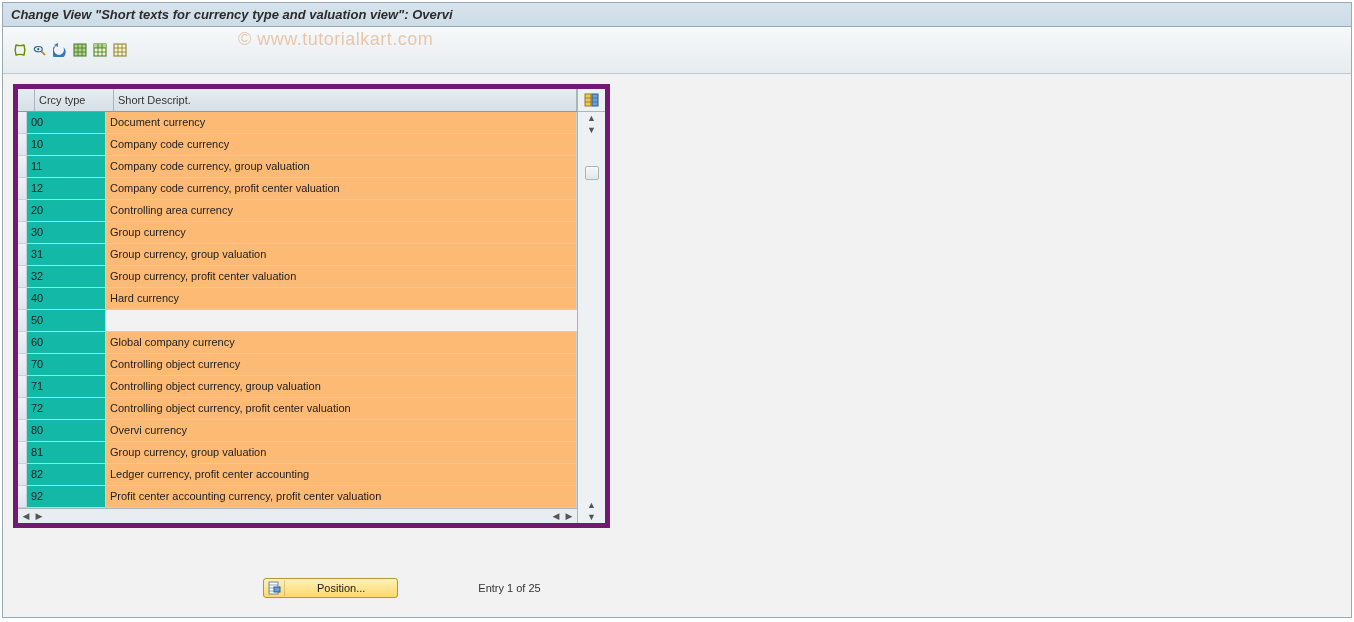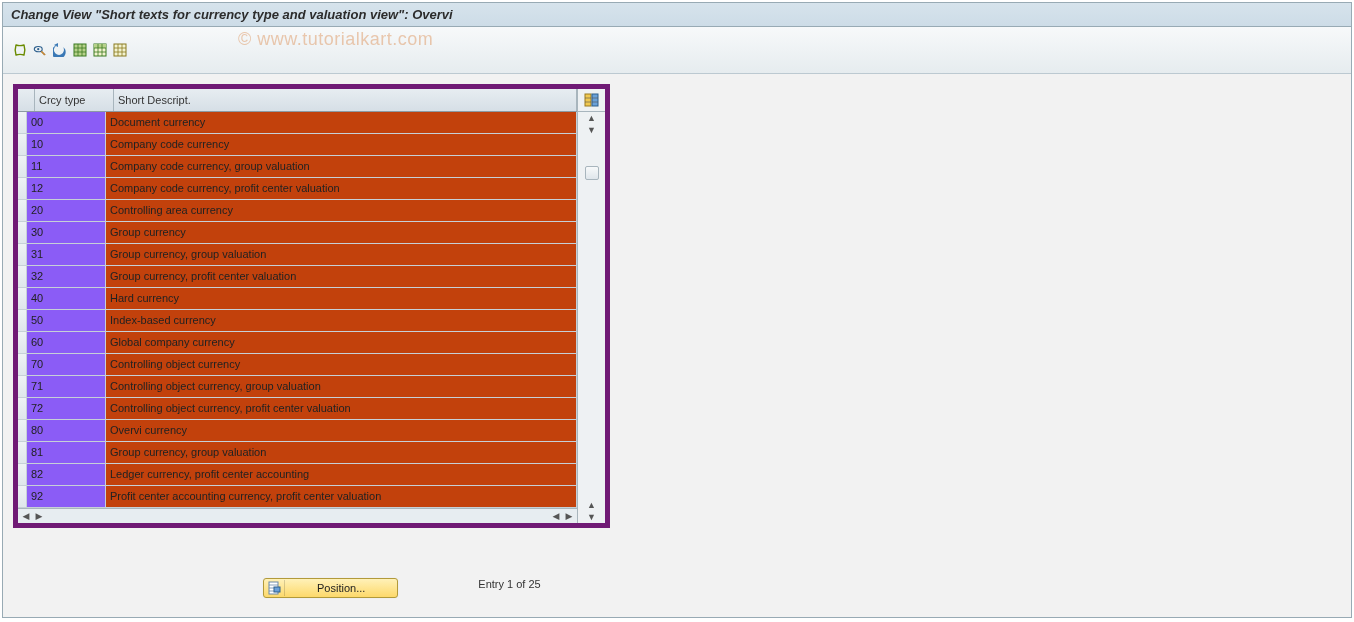--- a/index.html
+++ b/index.html
@@ -98,25 +98,25 @@
     color: #222;
   }
   .cell.sel {
     width: 8px;
     padding: 0;
     background: linear-gradient(#eef2f5, #dfe6eb);
     cursor: pointer;
   }
   .cell.c1 {
     width: 70px;
-    background: #8b5cf6;
+    background: #14b8a6;
   }
   .cell.c2 {
     flex: 1;
-    background: #c2410c;
+    background: #fdba74;
   }
   .hscroll {
     height: 14px;
     background: #e7edf1;
     border-top: 1px solid #a8b5bd;
     display: flex;
     align-items: center;
     justify-content: space-between;
     padding: 0 2px;
   }
@@ -169,21 +169,21 @@
     border-radius:2px;
     cursor:pointer;
   }
   .vscroll-filler { flex:1; }
   .bottom-bar {
     position: absolute;
     left: 0;
     right: 0;
     top: 575px;
     display: flex;
-    align-items: flex-start;
+    align-items: center;
     padding-left: 260px;
     gap: 80px;
   }
   .position-btn {
     display: inline-flex;
     align-items: center;
     background: linear-gradient(#fff1b8, #fdd96b);
     border: 1px solid #b29a3a;
     border-radius: 3px;
     height: 18px;
@@ -307,21 +307,20 @@
               <div class="cell c2">Group currency, profit center valuation</div>
             </div>
             <div class="row">
               <div class="cell sel"></div>
               <div class="cell c1">40</div>
               <div class="cell c2">Hard currency</div>
             </div>
             <div class="row">
               <div class="cell sel"></div>
               <div class="cell c1">50</div>
-              <div class="cell c2">Index-based currency</div>
             </div>
             <div class="row">
               <div class="cell sel"></div>
               <div class="cell c1">60</div>
               <div class="cell c2">Global company currency</div>
             </div>
             <div class="row">
               <div class="cell sel"></div>
               <div class="cell c1">70</div>
               <div class="cell c2">Controlling object currency</div>

